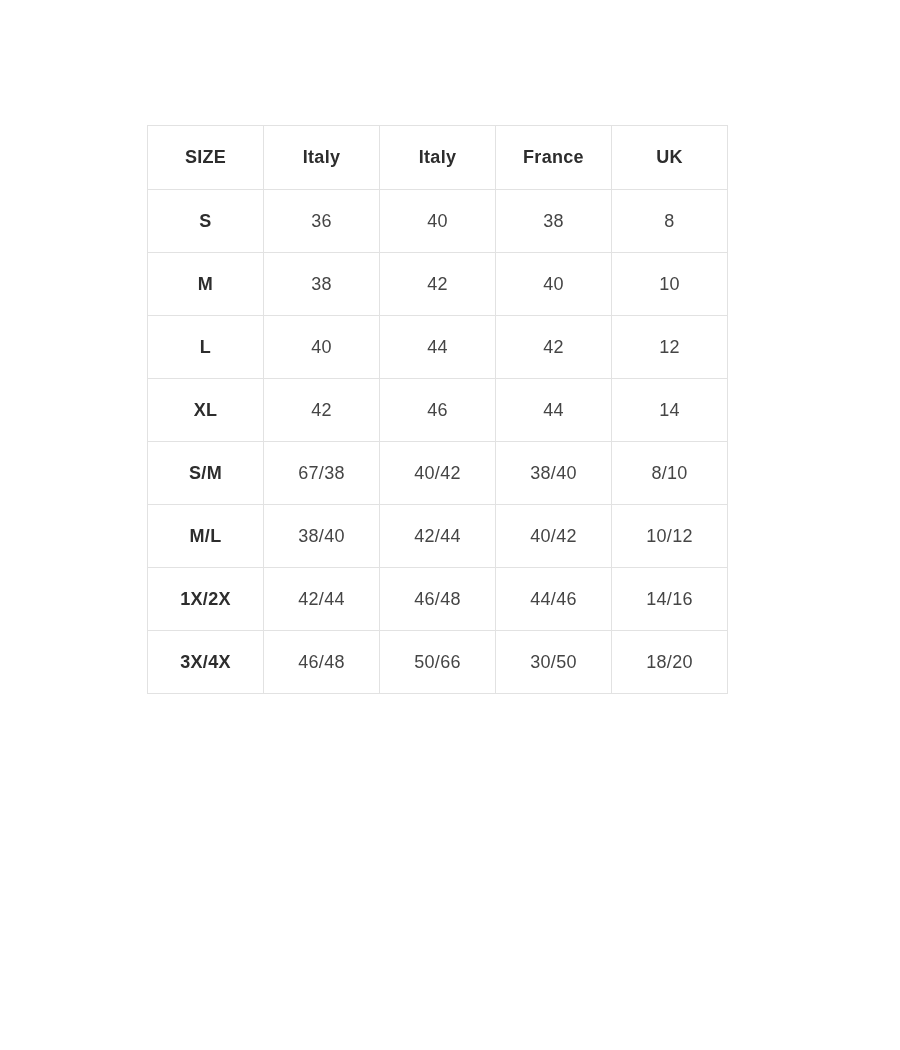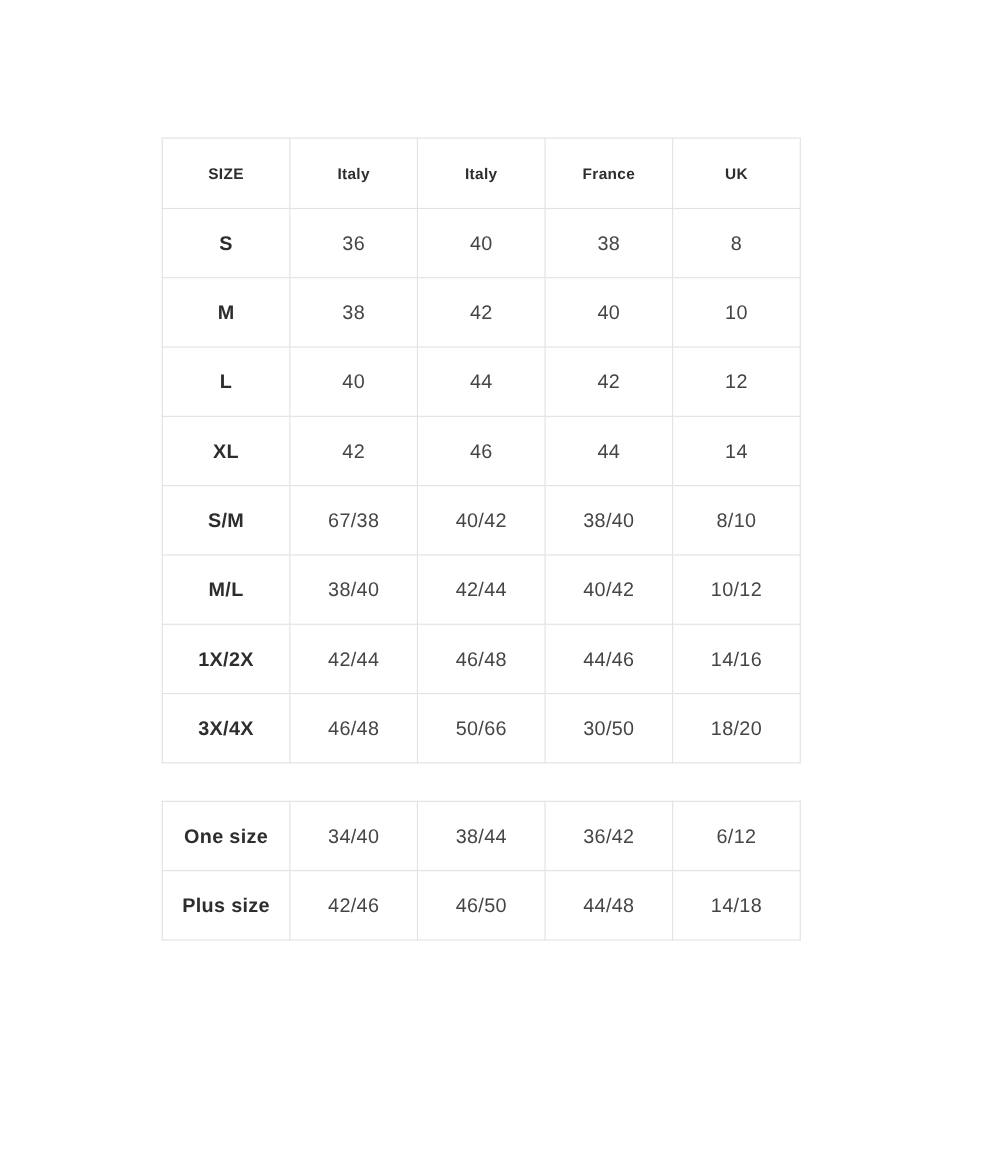--- a/index.html
+++ b/index.html
@@ -31,21 +31,21 @@
   }
   th, td {
     border: 1px solid var(--border);
     text-align: center;
     vertical-align: middle;
     padding: 0;
     letter-spacing: 0.3px;
   }
   thead th {
     height: 64px;
-    font-size: 14px;
+    font-size: 18px;
     font-weight: 700;
     color: var(--header-text);
   }
   tbody td {
     height: 63px;
     font-size: 18px;
     font-weight: 400;
     color: var(--value-text);
   }
   tbody td.size-col {
@@ -126,32 +126,14 @@
         <td>46/48</td>
         <td>50/66</td>
         <td>30/50</td>
         <td>18/20</td>
       </tr>
     </tbody>
   </table>
 
   <div class="table-gap"></div>
 
-  <table>
-    <tbody>
-      <tr>
-        <td class="size-col">One size</td>
-        <td>34/40</td>
-        <td>38/44</td>
-        <td>36/42</td>
-        <td>6/12</td>
-      </tr>
-      <tr>
-        <td class="size-col">Plus size</td>
-        <td>42/46</td>
-        <td>46/50</td>
-        <td>44/48</td>
-        <td>14/18</td>
-      </tr>
-    </tbody>
-  </table>
 
 </div>
 
 </body></html>

